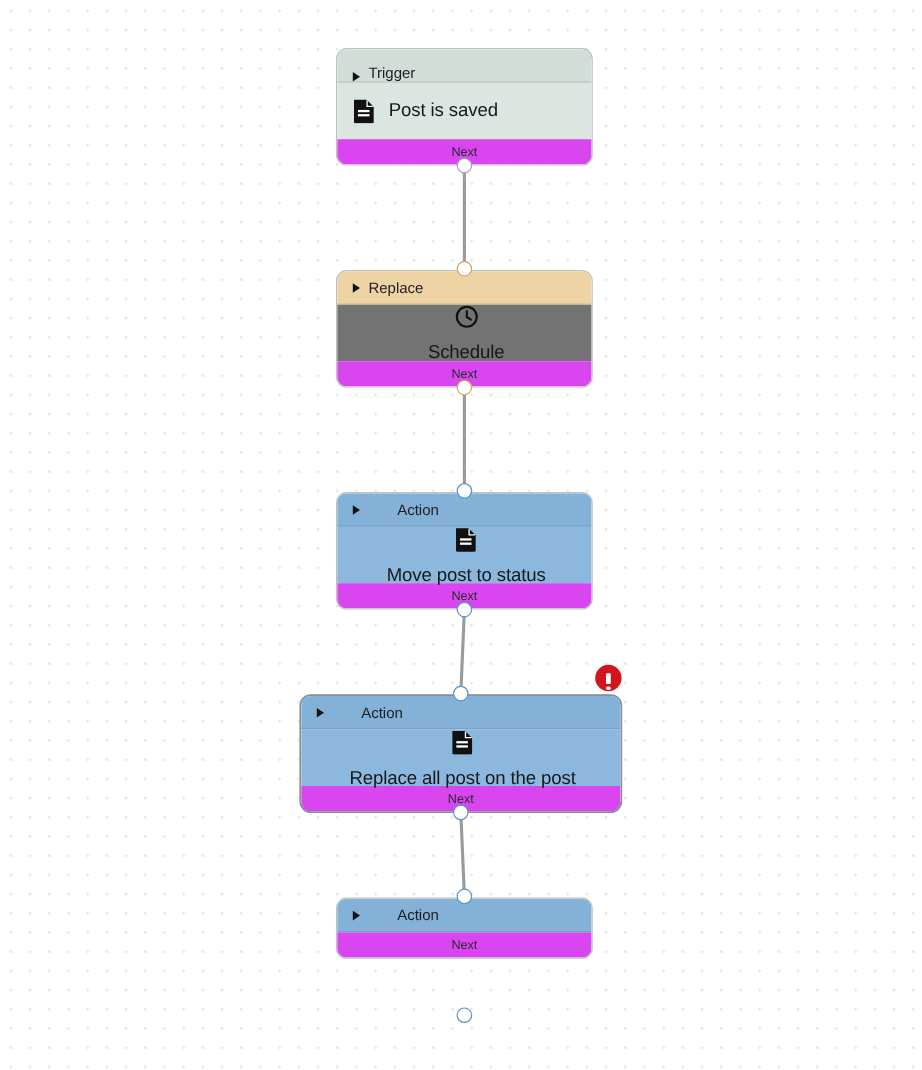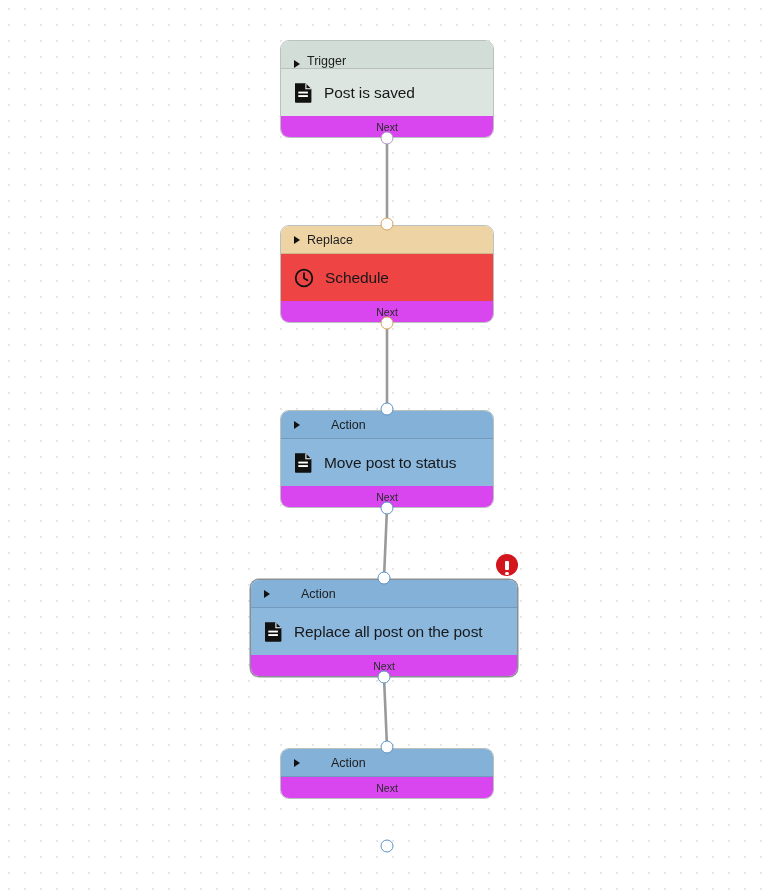--- a/index.html
+++ b/index.html
@@ -82,23 +82,23 @@
 
   
   .ico { flex: none; width: 19px; height: 21px; display: block; }
   .ico-clock { width: 20px; height: 20px; }
   .ico-mail { width: 21px; height: 16px; }
 
   
   .c-trigger  .node-head { background: #d3ddd7; align-items: flex-end; }
   .c-trigger  .node-body { background: #dce5e0; }
   .c-advanced .node-head { background: #eed3a4; }
-  .c-advanced .node-body { background: #ef4444; }
+  .c-advanced .node-body { background: #737373; flex-direction: column; }
   .c-action   .node-head { background: #83b1d8; gap: 24px; }
-  .c-action   .node-body { background: #8cb8de; }
+  .c-action   .node-body { background: #8cb8de; flex-direction: column; }
 
   
   .port {
     position: absolute;
     width: 13px; height: 13px;
     border-radius: 50%;
     background: #ffffff;
     border: 1.6px solid #9aa0a6;
     transform: translate(-50%, -50%);
   }

